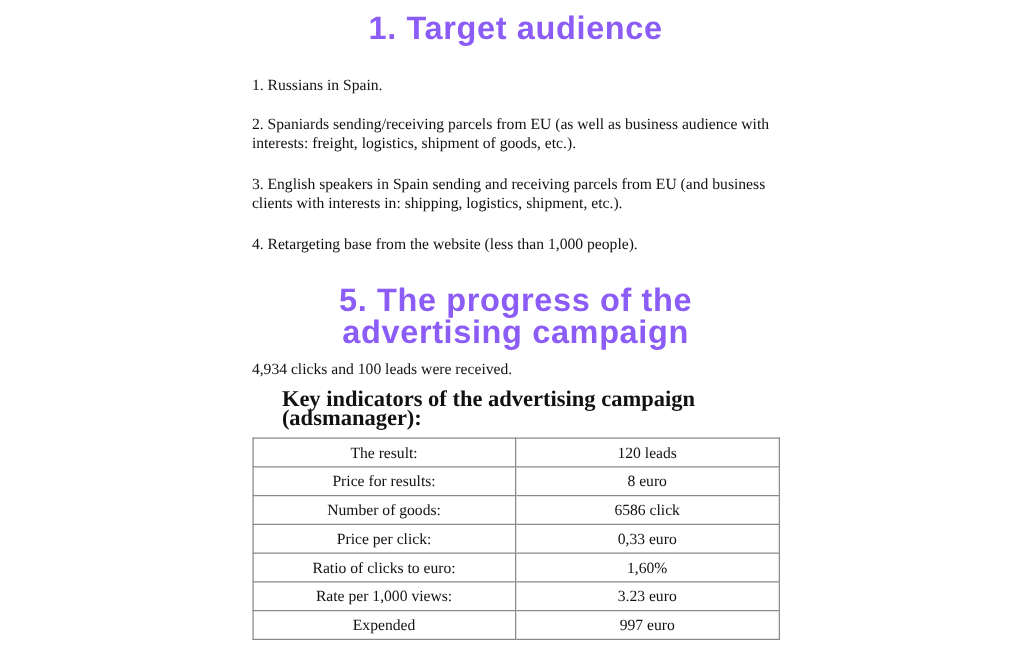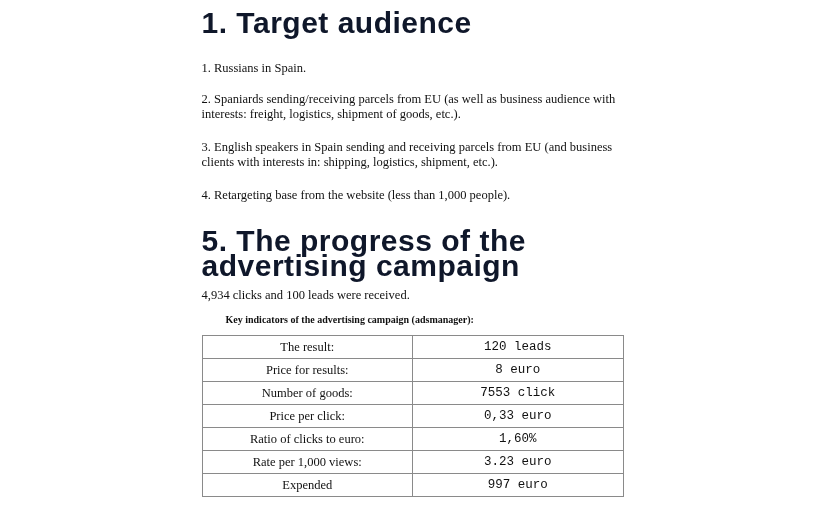--- a/index.html
+++ b/index.html
@@ -13,25 +13,26 @@
   .page {
     width: 422px;
     margin: 0 auto;
     padding-top: 5px;
     font-family: "Liberation Serif", serif;
     color: #111111;
   }
   .doc-heading {
     font-family: "Liberation Sans", sans-serif;
     font-weight: 700;
-    color: #0f172a;
-    font-size: 30px;
+    color: #8b5cf6;
+    font-size: 26px;
     line-height: 25px;
     letter-spacing: 0.5px;
     margin: 0;
+    text-align: center;
   }
   .h-first {
     margin: 5px 0 26px 0;
   }
   .h-second {
     margin: 25px 0 10px 0;
   }
   .body-par {
     font-size: 12.5px;
     line-height: 15px;
@@ -39,41 +40,41 @@
   }
   .par-gap {
     margin-bottom: 18px;
   }
   .summary-par {
     font-size: 12.5px;
     line-height: 15px;
     margin: 0 0 9px 0;
   }
   .table-caption {
-    font-size: 10px;
+    font-size: 18px;
     line-height: 15px;
     font-weight: 700;
     margin: 0 0 8px 0;
     padding-left: 24px;
   }
   table.indicators {
     width: 100%;
     border-collapse: collapse;
     border: 1px solid #7e7e7e;
   }
   table.indicators td {
     border: 1px solid #8a8a8a;
     text-align: center;
     vertical-align: middle;
     font-size: 12.5px;
     line-height: 16px;
     padding: 3px 4px;
   }
   table.indicators td.col-label { width: 50%; }
-  table.indicators td.col-value { width: 50%; font-family: Liberation Mono, monospace; }
+  table.indicators td.col-value { width: 50%; }
 </style>
 </head>
 <body>
 
 <div class="page">
 
   <h1 class="doc-heading h-first">1. Target audience</h1>
 
   <p class="body-par">1. Russians in Spain.</p>
 
@@ -94,21 +95,21 @@
       <tr>
         <td class="col-label">The result:</td>
         <td class="col-value">120 leads</td>
       </tr>
       <tr>
         <td class="col-label">Price for results:</td>
         <td class="col-value">8 euro</td>
       </tr>
       <tr>
         <td class="col-label">Number of goods:</td>
-        <td class="col-value">7553 click</td>
+        <td class="col-value">6586 click</td>
       </tr>
       <tr>
         <td class="col-label">Price per click:</td>
         <td class="col-value">0,33 euro</td>
       </tr>
       <tr>
         <td class="col-label">Ratio of clicks to euro:</td>
         <td class="col-value">1,60%</td>
       </tr>
       <tr>

